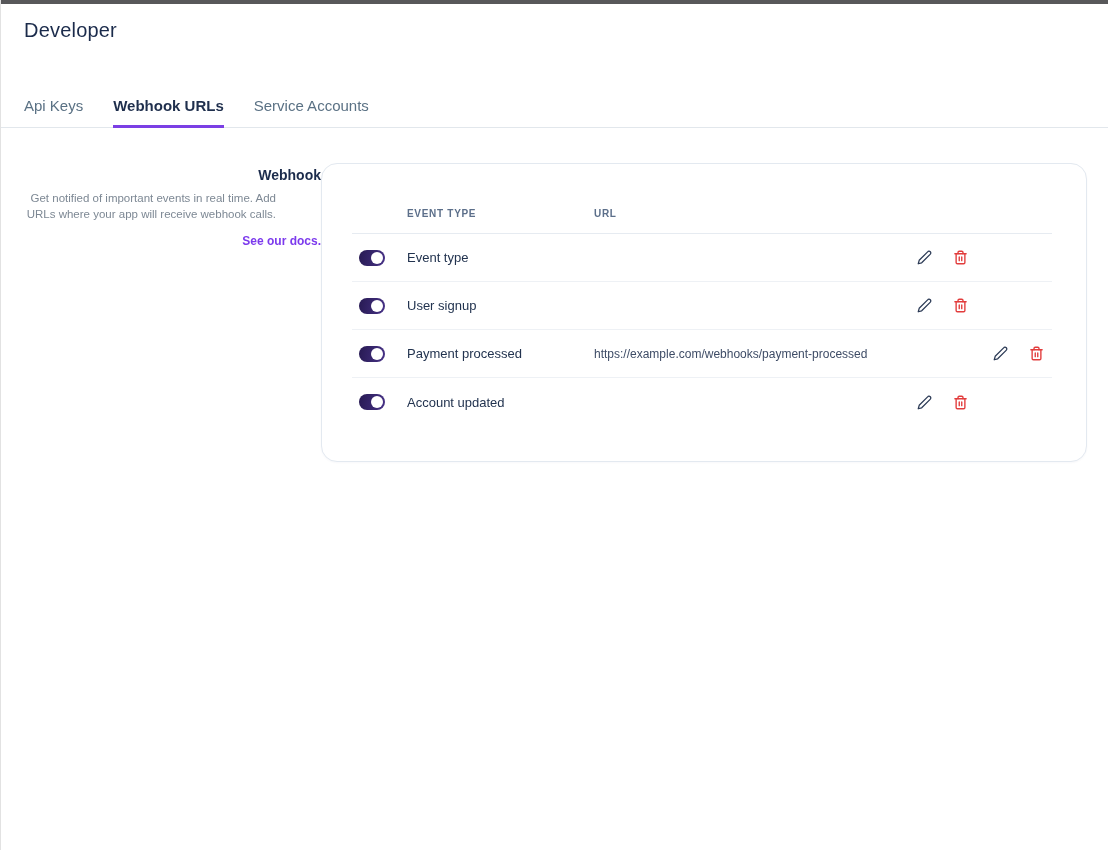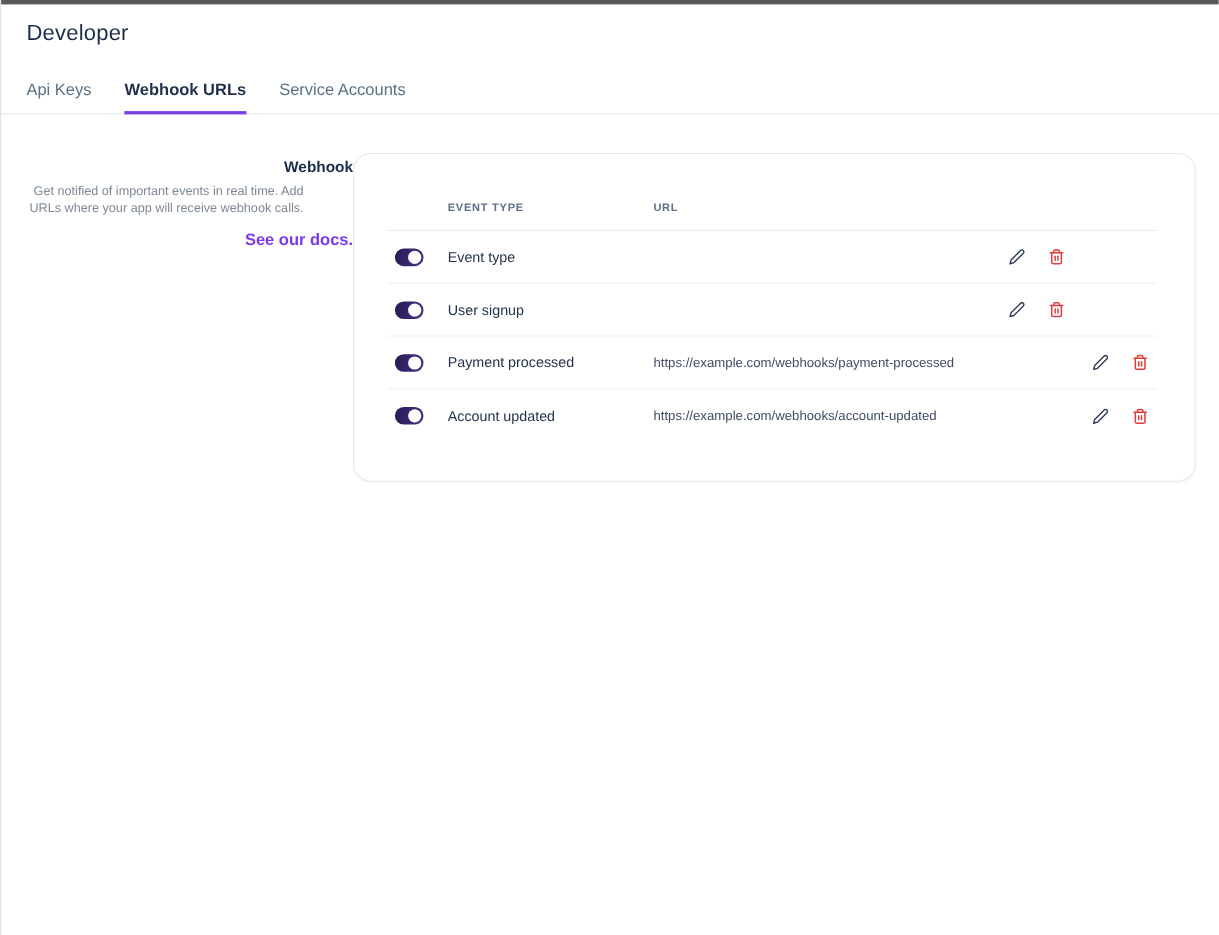--- a/index.html
+++ b/index.html
@@ -21,34 +21,35 @@
     padding: 0 23px;
     margin-top: 31px;
     border-bottom: 1px solid #e2e7ec;
   }
   .tab {
     font-size: 15px; color: #5a7184;
     padding-bottom: 11px;
     cursor: pointer;
     border-bottom: 3px solid transparent;
     margin-bottom: -1px;
+    margin-top: 24px;
   }
   .tab.active { color: #1f2f4d; font-weight: 700; border-bottom-color: #7b3fe4; }
 
   .content { display: flex; align-items: flex-start; }
 
   .sidebar { width: 320px; flex: 0 0 320px; padding: 39px 0 0 23px; text-align: right; }
   .sidebar-heading { font-size: 14px; font-weight: 700; color: #1b2b4b; }
   .sidebar-desc {
     margin-top: 8px; width: 252px;
     font-size: 11.5px; line-height: 1.35; color: #7d8894;
   }
   .sidebar-link {
     display: inline-block; margin-top: 12px;
-    font-size: 15px; font-weight: 700; color: #7c3aed;
+    font-size: 12px; font-weight: 700; color: #7c3aed;
     text-decoration: none; cursor: pointer;
   }
 
   .card {
     flex: 1; margin: 35px 21px 0 0;
     background: #ffffff;
     border: 1px solid #e3e9f0;
     border-radius: 16px;
     padding: 30px 34px 35px 30px;
     box-shadow: 0 1px 2px rgba(30, 45, 80, 0.03);
@@ -207,21 +208,20 @@
     </div>
   </div>
 
   <div class="grid-row webhook-row">
     <div>
       <div class="toggle">
         <div class="knob"></div>
       </div>
     </div>
     <div class="event-label">Account updated</div>
-    <div class="url-text">https://example.com/webhooks/account-updated</div>
     <div class="actions">
       <button class="icon-btn edit-btn">
         <span>
           <svg width="15" height="15" viewBox="0 0 24 24" fill="none" stroke="currentColor" stroke-width="2" stroke-linecap="round" stroke-linejoin="round">
             <path d="M17 3a2.85 2.85 0 1 1 4 4L7.5 20.5 2 22l1.5-5.5Z"></path>
           </svg>
         </span>
       </button>
       <button class="icon-btn delete-btn">
         <span>

